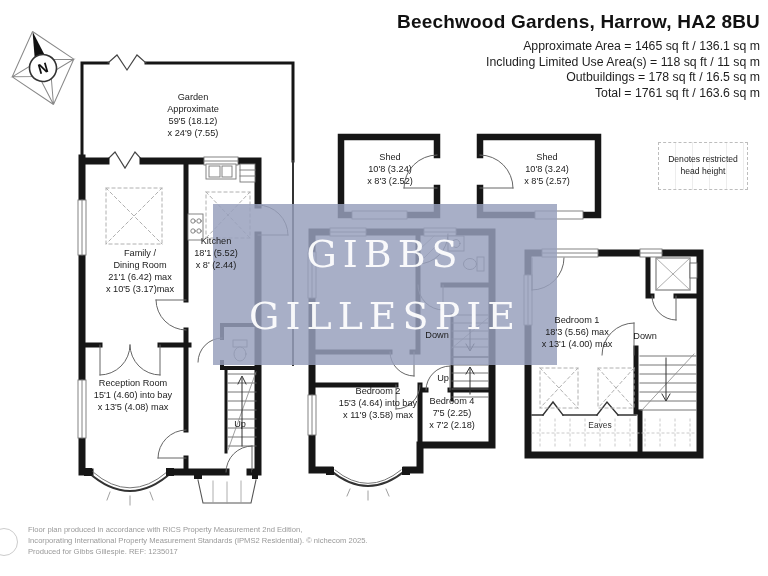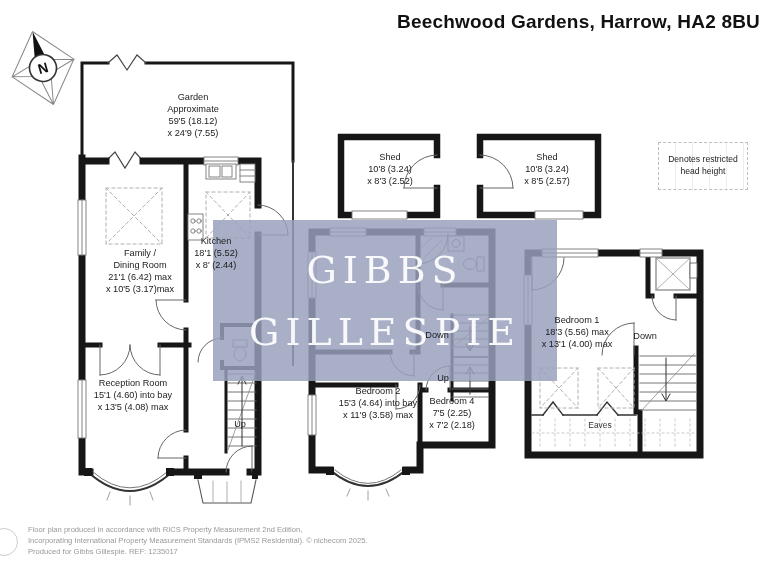--- a/index.html
+++ b/index.html
@@ -1,20 +1,20 @@
 <!DOCTYPE html>
 <html><head>
 <meta charset="utf-8">
 <style>
   html,body{margin:0;padding:0;background:#fff;}
   #stage{position:relative;width:768px;height:576px;overflow:hidden;background:#fff;
          font-family:"Liberation Sans",sans-serif;}
   #plan-svg{position:absolute;left:0;top:0;z-index:1;}
   
-  #watermark{position:absolute;left:213px;top:220px;width:344px;height:161px;z-index:2;
+  #watermark{position:absolute;left:213px;top:204px;width:344px;height:161px;z-index:2;
     background:rgba(151,160,188,0.84);display:flex;flex-direction:column;align-items:center;
     justify-content:center;gap:24px;pointer-events:none;}
   #watermark .wm{font-family:"DejaVu Serif",serif;color:rgba(255,255,255,0.93);
     font-size:38px;line-height:1;letter-spacing:6px;white-space:nowrap;}
   
   .lbl{position:absolute;z-index:3;transform:translateX(-50%);text-align:center;
     font-size:9.2px;line-height:1.3;color:#1b1b1b;white-space:nowrap;}
   .lbl span{display:block;}
   .lbl.small{font-size:8.4px;color:#333;}
   
@@ -310,20 +310,26 @@
     </div>
   <div class="lbl" style="left:645px;top:331px">
     <span>Down</span>
     </div>
   <div class="lbl small" style="left:600px;top:420px">
     <span>Eaves</span>
     </div>
 
   <div id="header">
     <div id="title">Beechwood Gardens, Harrow, HA2 8BU</div>
+    <div id="areas">
+      <div>Approximate Area = 1465 sq ft / 136.1 sq m</div>
+      <div>Including Limited Use Area(s) = 118 sq ft / 11 sq m</div>
+      <div>Outbuildings = 178 sq ft / 16.5 sq m</div>
+      <div>Total = 1761 sq ft / 163.6 sq m</div>
+    </div>
   </div>
 
   <div id="legend">
     <div>Denotes restricted head height</div>
   </div>
 
   <svg id="compass" width="68" height="82" viewBox="0 0 68 82">
     <g transform="rotate(-16 34 42)">
       <path d="M34,4 L40,34 L28,34 Z" fill="#111"></path>
       <path fill="none" stroke="#888" stroke-width="1" d="M34,80 L40,50 L28,50 Z M2,42 L24,36 L24,48 Z M66,42 L44,36 L44,48 Z

